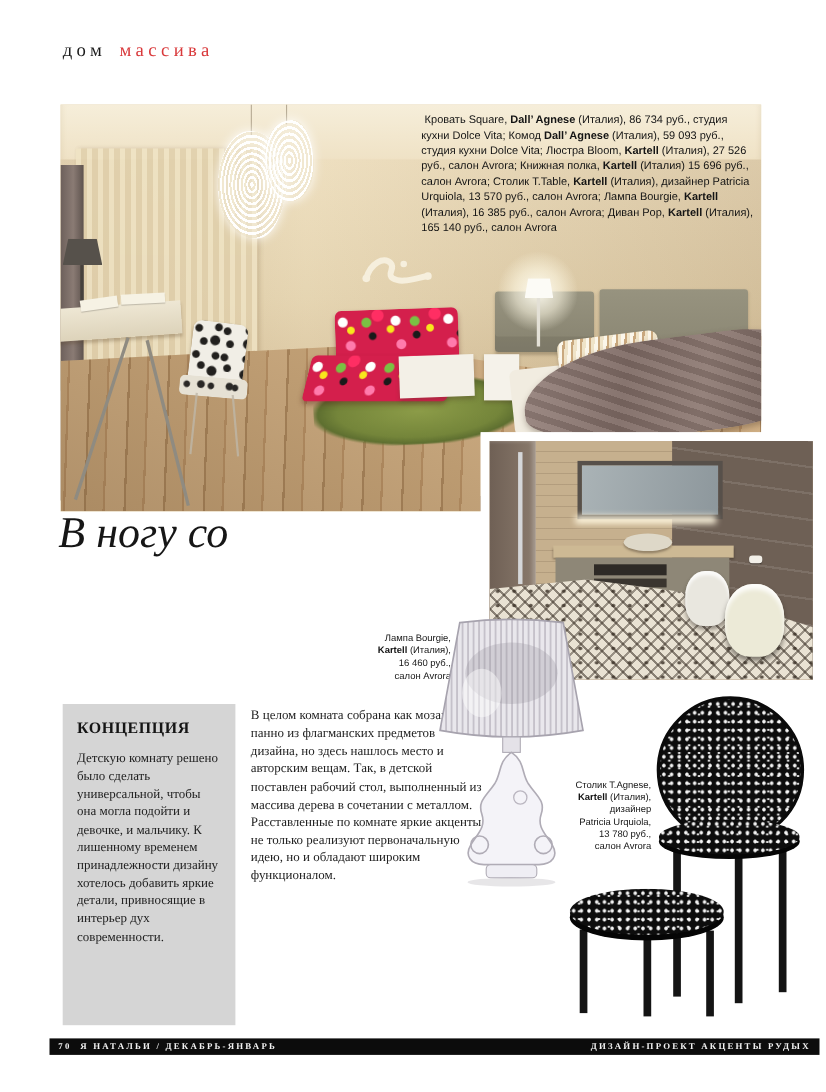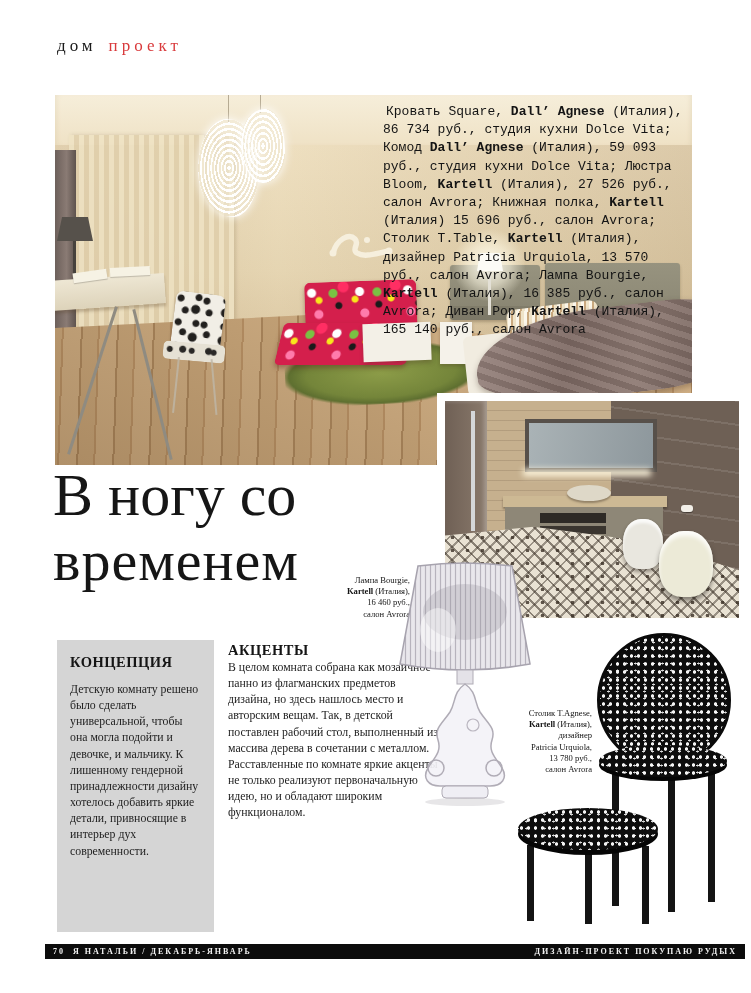--- a/index.html
+++ b/index.html
@@ -78,26 +78,26 @@
   .bench{left:308px;top:228px;width:68px;height:38px;background:#f3f0e7;transform:rotate(-2deg);
         box-shadow:0 3px 4px rgba(80,60,40,.3);}
   .mattress{left:410px;top:230px;width:228px;height:60px;background:#f1ece0;border-radius:6px;transform:rotate(-6deg);}
   .blanket{left:420px;top:212px;width:272px;height:88px;transform:rotate(-7deg);
         border-radius:45% 30% 35% 50%/60% 40% 45% 35%;
         background:linear-gradient(105deg,#97837d 0%,#7e6a64 35%,#8d7972 60%,#6f5c56 100%),
           repeating-linear-gradient(25deg,rgba(255,255,255,.07) 0 6px,rgba(0,0,0,.09) 6px 12px);
         background-blend-mode:overlay;box-shadow:0 3px 6px rgba(70,50,35,.35);}
   .pillow{border-radius:8px;background:repeating-linear-gradient(100deg,#efe3c8 0 3px,#fbf6ea 3px 6px,#c9a87e 6px 8px);
         box-shadow:0 2px 3px rgba(90,65,40,.3);}
-  .photo-caption{left:328px;top:8px;width:302px;font-family:Liberation Mono, monospace;
-        font-size:13px;line-height:1.4;color:#141414;text-indent:3px;}
+  .photo-caption{left:328px;top:8px;width:302px;font-family:Liberation Sans, sans-serif;
+        font-size:10px;line-height:1.4;color:#141414;text-indent:3px;}
 
   
   .title{left:53px;top:462px;width:360px;color:#161616;}
-  .title .l1{font-size:60px;line-height:1.12;}
+  .title .l1{font-style:italic;font-size:40px;line-height:1.12;}
   .title .l2{font-size:58px;line-height:1.12;letter-spacing:1px;}
 
   
   .bath{left:437px;top:393px;width:294px;height:217px;background:#fff;border:8px solid #fff;z-index:5;}
   .bath-inner{position:relative;width:294px;height:217px;overflow:hidden;background:#b9a489;}
   .bath-inner .abs{position:absolute;}
   .bath-wall-tan{left:40px;top:0;width:140px;height:150px;background:#c6b08e;
         background-image:repeating-linear-gradient(0deg,rgba(90,70,50,.18) 0 1px,transparent 1px 10px);}
   .bath-wall-brown{right:0;top:0;width:128px;height:217px;background:#6e6055;
         background-image:repeating-linear-gradient(0deg,rgba(255,255,255,.10) 0 2px,transparent 2px 24px);
@@ -124,21 +124,21 @@
   .bath-bidet{left:178px;top:118px;width:40px;height:50px;background:#e9e7df;
         border-radius:45% 45% 40% 40%;box-shadow:inset 0 4px 3px rgba(255,255,255,.8),0 3px 4px rgba(30,25,20,.45);}
   .bath-toilet{left:214px;top:130px;width:54px;height:66px;background:#ecead f;background:#ecead7;
         border-radius:46% 46% 42% 42%;box-shadow:inset 0 5px 4px rgba(255,255,255,.85),0 4px 5px rgba(30,25,20,.5);}
   .bath-roll{left:236px;top:104px;width:12px;height:7px;background:#f2efe8;border-radius:3px;box-shadow:0 1px 1px rgba(0,0,0,.4);}
 
   
   .bourgie{left:398px;top:560px;width:135px;height:250px;z-index:6;}
 
   
-  .cap{font-family:Liberation Serif, serif;font-size:8.6px;line-height:1.3;color:#141414;
+  .cap{font-family:Liberation Sans, sans-serif;font-size:8.6px;line-height:1.3;color:#141414;
         text-align:right;white-space:pre-line;}
   .lamp-cap{left:326px;top:575px;width:84px;}
   .ttable-cap{left:498px;top:708px;width:94px;z-index:7;}
 
   
   .concept{left:57px;top:640px;width:157px;height:292px;background:#d5d5d5;box-sizing:border-box;padding:14px 13px;}
   .colhead{font-size:14.5px;font-weight:700;letter-spacing:.5px;color:#151515;margin:0 0 10px 0;}
   .coltext{font-size:11.8px;line-height:1.37;color:#1d1d1d;margin:0;}
 
   
@@ -164,21 +164,21 @@
         font-size:8px;font-weight:700;letter-spacing:2px;z-index:8;}
   .footer .pn{margin-right:8px;}
   .fl{display:flex;align-items:flex-start;}
 </style>
 </head>
 <body>
 
 <div class="page">
 
   <div class="abs header">
-    <span>дом</span><span class="topic">проект</span>
+    <span>дом</span><span class="topic">массива</span>
   </div>
 
   <div class="abs photo">
     <div class="abs ceiling"></div>
     <div class="abs wall"></div>
     <div class="abs wall-shade"></div>
     <div class="abs stripe-panel"></div>
     <div class="abs curtain"></div>
     <div class="abs floor"></div>
     <div class="abs floor-shade"></div>
@@ -223,21 +223,20 @@
     <div class="abs mattress"></div>
     <div class="abs pillow" style="left:452px;top:210px;width:92px;height:30px;transform:rotate(-7deg);"></div>
     <div class="abs pillow" style="left:542px;top:213px;width:122px;height:33px;transform:rotate(-4deg);"></div>
     <div class="abs blanket"></div>
 
     <div class="abs photo-caption"><span>Кровать Square, </span><span style="font-weight: 700;">Dall’ Agnese</span><span> (Италия), 86 734 руб., студия кухни Dolce Vita; Комод </span><span style="font-weight: 700;">Dall’ Agnese</span><span> (Италия), 59 093 руб., студия кухни Dolce Vita; Люстра Bloom, </span><span style="font-weight: 700;">Kartell</span><span> (Италия), 27 526 руб., салон Avrora; Книжная полка, </span><span style="font-weight: 700;">Kartell</span><span> (Италия) 15 696 руб., салон Avrora; Столик T.Table, </span><span style="font-weight: 700;">Kartell</span><span> (Италия), дизайнер Patricia Urquiola, 13 570 руб., салон Avrora; Лампа Bourgie, </span><span style="font-weight: 700;">Kartell</span><span> (Италия), 16 385 руб., салон Avrora; Диван Pop, </span><span style="font-weight: 700;">Kartell</span><span> (Италия), 165 140 руб., салон Avrora</span></div>
   </div>
 
   <div class="abs title">
     <div class="l1">В ногу со</div>
-    <div class="l2">временем</div>
   </div>
 
   <div class="abs bath">
     <div class="bath-inner">
       <div class="abs bath-wall-tan"></div>
       <div class="abs bath-wall-brown"></div>
       <div class="abs bath-shower"></div>
       <div class="abs bath-shower-col"></div>
       <div class="abs bath-mirror"></div>
       <div class="abs bath-glow"></div>
@@ -272,25 +271,24 @@
     <ellipse cx="67" cy="242" rx="40" ry="4" fill="rgba(120,115,125,0.18)"></ellipse>
   </svg>
 
   <div class="abs cap lamp-cap"><span>Лампа Bourgie,
 </span><span style="font-weight: 700;">Kartell</span><span> (Италия),
 16 460 руб.,
 салон Avrora</span></div>
 
   <div class="abs concept">
     <p class="colhead">КОНЦЕПЦИЯ</p>
-    <p class="coltext">Детскую комнату решено было сделать универсальной, чтобы она могла подойти и девочке, и мальчику. К лишенному гендерной принадлежности дизайну хотелось добавить яркие детали, привносящие в интерьер дух современности.</p>
+    <p class="coltext">Детскую комнату решено было сделать универсальной, чтобы она могла подойти и девочке, и мальчику. К лишенному временем принадлежности дизайну хотелось добавить яркие детали, привносящие в интерьер дух современности.</p>
   </div>
 
   <div class="abs accents">
-    <p class="colhead">АКЦЕНТЫ</p>
     <p class="coltext">В целом комната собрана как мозаичное панно из флагманских предметов дизайна, но здесь нашлось место и авторским вещам. Так, в детской поставлен рабочий стол, выполненный из массива дерева в сочетании с металлом. Расставленные по комнате яркие акценты не только реализуют первоначальную идею, но и обладают широким функционалом.</p>
   </div>
 
   <div class="abs speckle tt-disc"></div>
   <div class="abs tt-stem"></div>
   <div class="abs tt-leg" style="left:612px;top:772px;height:134px;"></div>
   <div class="abs tt-leg" style="left:668px;top:776px;height:136px;"></div>
   <div class="abs tt-leg" style="left:708px;top:772px;height:130px;"></div>
   <div class="abs speckle tt-top1"></div>
   <div class="abs tt-leg" style="left:527px;top:845px;height:76px;"></div>
@@ -303,16 +301,16 @@
 дизайнер
 Patricia Urquiola,
 13 780 руб.,
 салон Avrora</span></div>
 
   <div class="abs footer">
     <div class="fl">
       <span class="pn">70</span>
       <span>Я НАТАЛЬИ / ДЕКАБРЬ-ЯНВАРЬ</span>
     </div>
-    <span>ДИЗАЙН-ПРОЕКТ ПОКУПАЮ РУДЫХ</span>
+    <span>ДИЗАЙН-ПРОЕКТ АКЦЕНТЫ РУДЫХ</span>
   </div>
 
 </div>
 
 </body></html>

